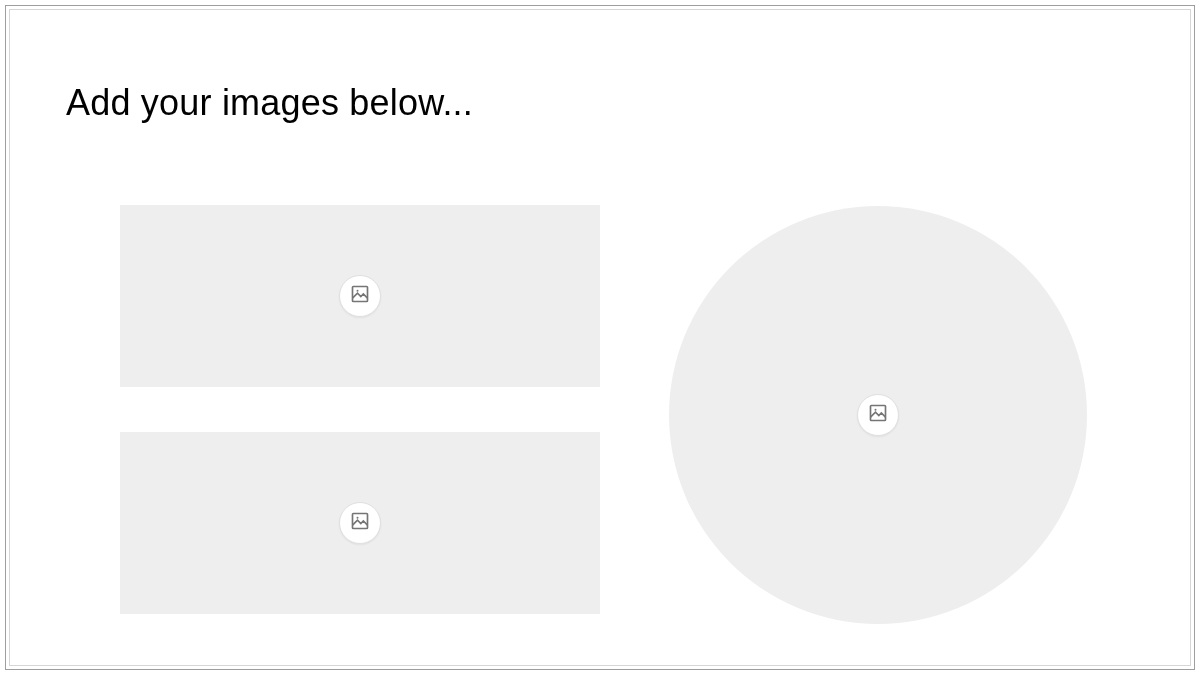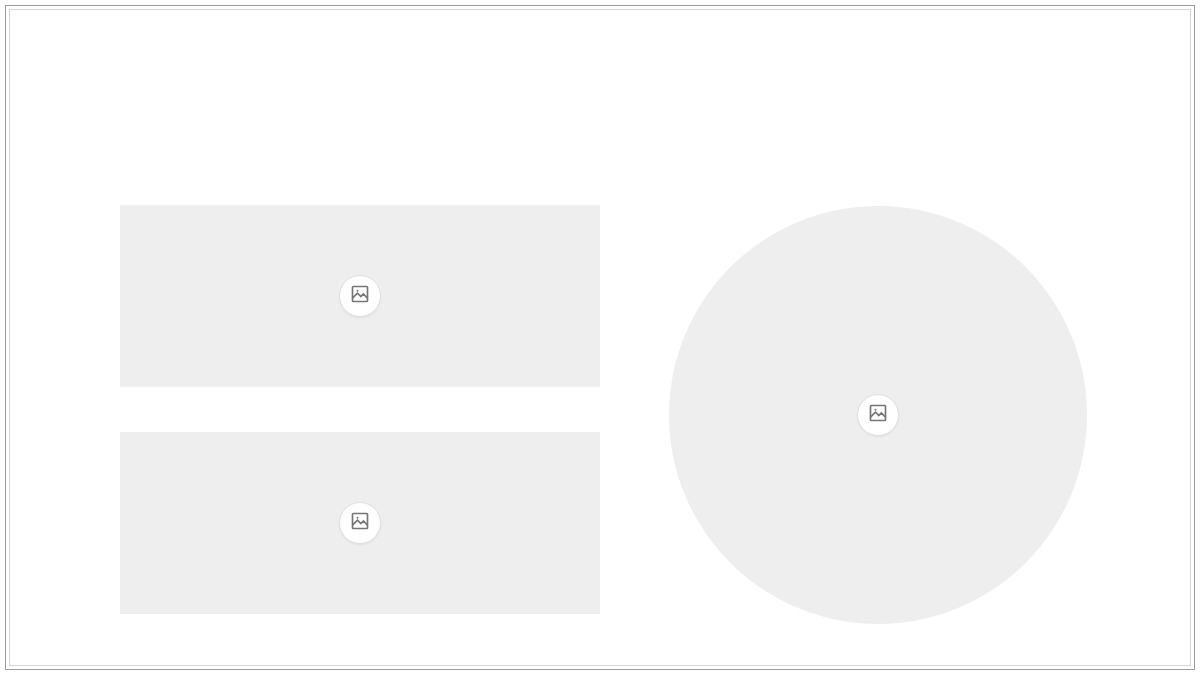--- a/index.html
+++ b/index.html
@@ -86,20 +86,21 @@
       width: 20px;
       height: 20px;
     }
   </style>
 </head>
 <body>
 
 <div class="canvas">
   <div class="inner">
 
+    <div class="title">Add your images below...</div>
 
     <div class="placeholder-rect rect1">
       <div class="add-img-btn">
         <span>
           <svg viewBox="0 0 24 24" fill="none" stroke="#757575" stroke-width="2">
             <rect x="3" y="3" width="18" height="18" rx="1"></rect>
             <path d="M3 17 L9 11 L13 15 L16 12 L21 17" fill="none"></path>
             <circle cx="9" cy="8" r="1.2" fill="#757575" stroke="none"></circle>
           </svg>
         </span>

